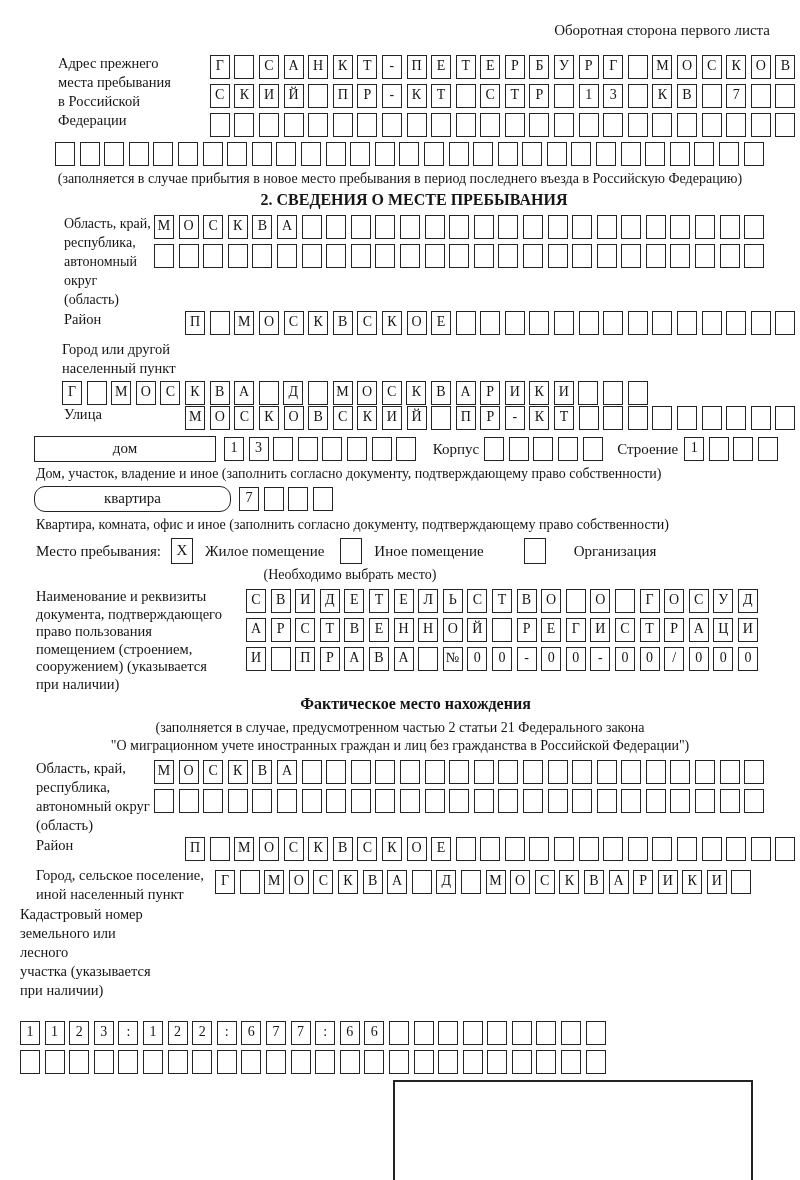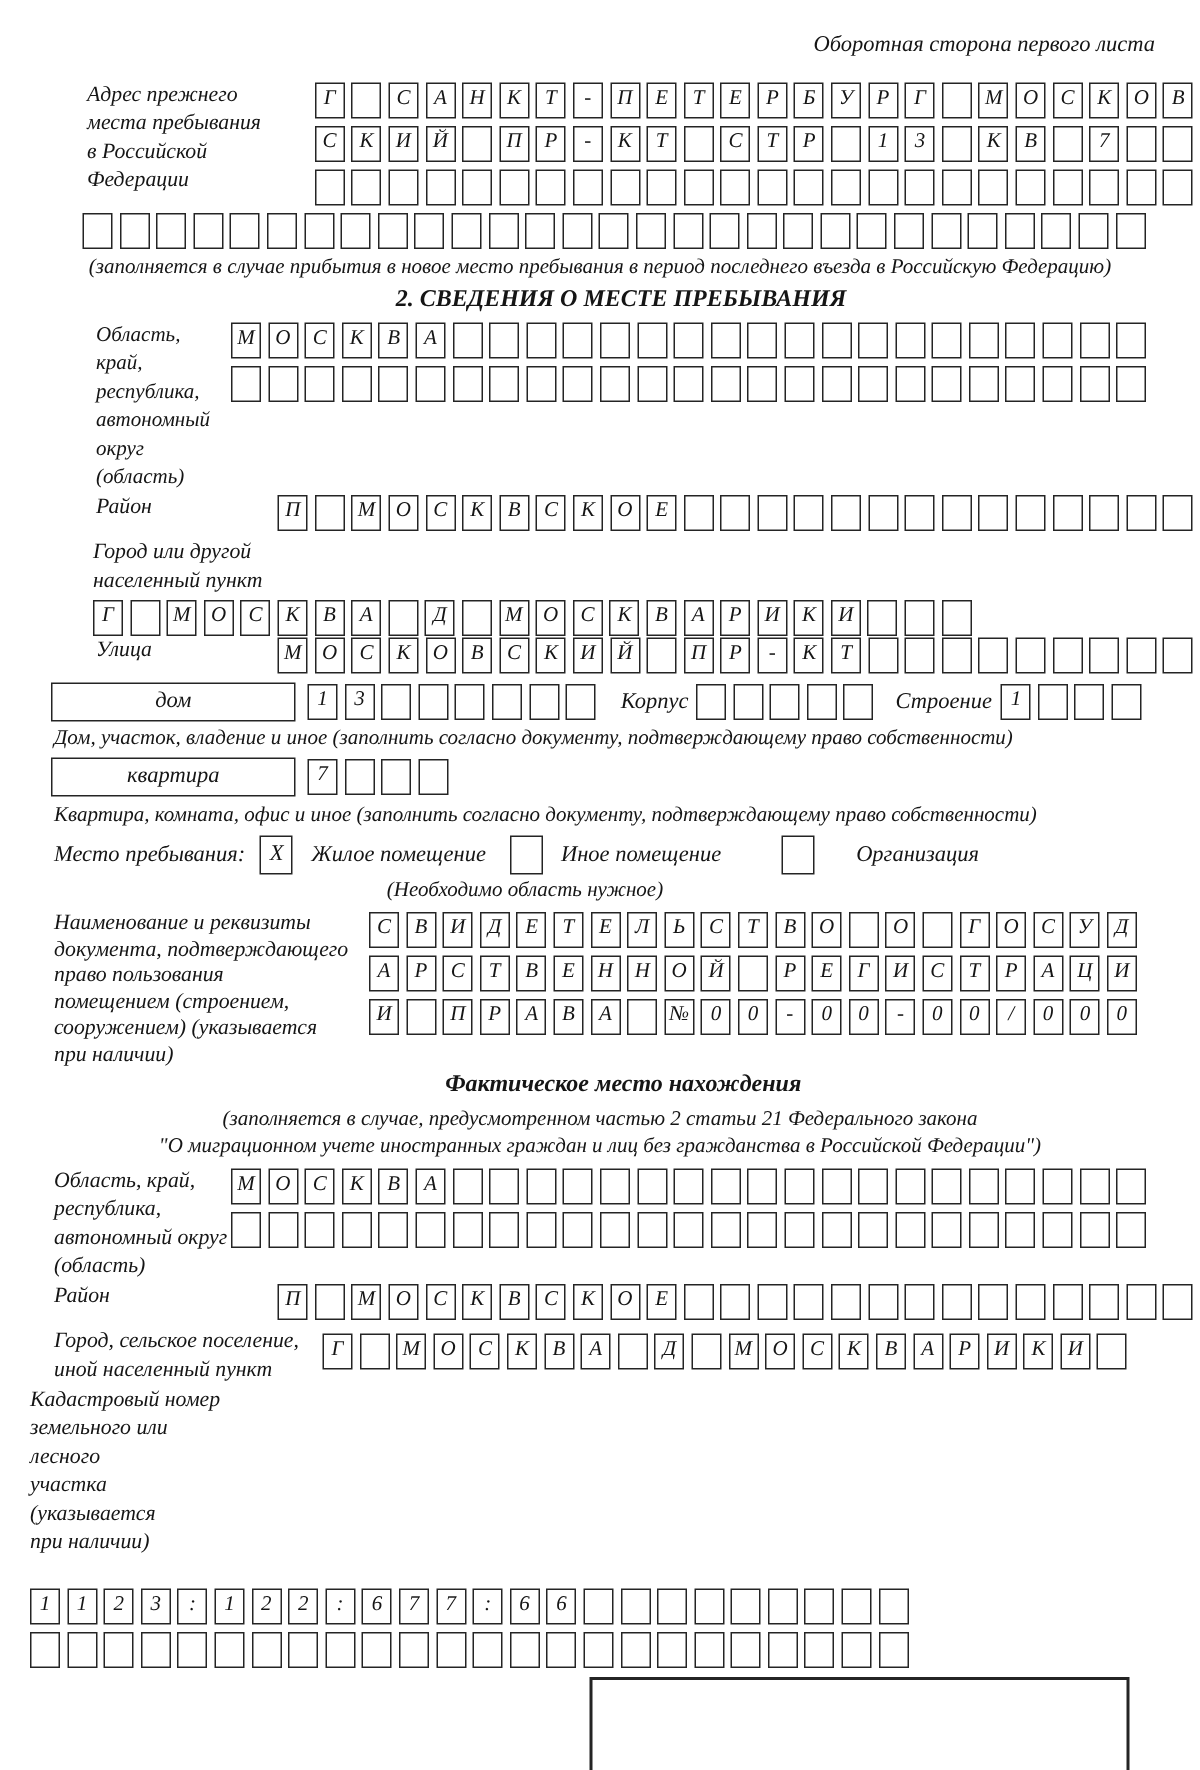--- a/index.html
+++ b/index.html
@@ -1,20 +1,20 @@
 <!DOCTYPE html>
 <html><head>
 <meta charset="utf-8">
 <style>
   html,body{margin:0;padding:0;}
   body{
     width:800px;height:1180px;background:#ffffff;color:#151515;
     font-family:"Liberation Serif", serif;overflow:hidden;
   }
-  .page{position:relative;width:800px;height:1180px;font-style:italic;}
+  .page{position:relative;width:800px;height:1180px;}
   .corner{ text-align:right;padding:22px 30px 0 0;font-size:15px; }
   .row{ display:flex;align-items:flex-start; }
   .cells{ display:flex;flex:none; }
   .cellcol{ display:flex;flex-direction:column;gap:5px;flex:none; }
   .cell{
     flex:none;width:20px;height:24px;box-sizing:border-box;
     border:1.5px solid #242424;margin-right:4.6px;background:#fff;
     font-size:14px;line-height:20px;text-align:center;
   }
   .lbl{ flex:none;font-size:14.5px;line-height:19px;white-space:pre-line;margin-top:-1px; }
@@ -312,21 +312,21 @@
         <span class="cell"></span>
         <span class="cell"></span>
         <span class="cell"></span>
         <span class="cell"></span>
         <span class="cell"></span>
         <span class="cell"></span>
       </div>
   </div>
 
   <div class="row" style="margin-left:34px;align-items:center;">
-    <div class="wide-box" style="width:163px;">дом</div>
+    <div class="wide-box" style="width:182px;">дом</div>
     <div class="cells" style="margin-left:8px;">
         <span class="cell">1</span>
         <span class="cell">3</span>
         <span class="cell"></span>
         <span class="cell"></span>
         <span class="cell"></span>
         <span class="cell"></span>
         <span class="cell"></span>
         <span class="cell"></span>
       </div>
@@ -342,40 +342,40 @@
     <div class="cells" style="margin-left:6px;">
         <span class="cell">1</span>
         <span class="cell"></span>
         <span class="cell"></span>
         <span class="cell"></span>
       </div>
   </div>
   <div class="cap" style="margin:3px 0 4px 36px;">Дом, участок, владение и иное (заполнить согласно документу, подтверждающему право собственности)</div>
 
   <div class="row" style="margin-left:34px;align-items:center;">
-    <div class="wide-box" style="width:163px;">квартира</div>
+    <div class="wide-box" style="width:197px;border-radius:11px;">квартира</div>
     <div class="cells" style="margin-left:8px;">
         <span class="cell">7</span>
         <span class="cell"></span>
         <span class="cell"></span>
         <span class="cell"></span>
       </div>
   </div>
   <div class="cap" style="margin:4px 0 5px 36px;">Квартира, комната, офис и иное (заполнить согласно документу, подтверждающему право собственности)</div>
 
   <div class="row" style="margin-left:36px;align-items:center;">
     <div class="inline-lbl">Место пребывания:</div>
     <div class="chk" style="margin-left:10px;">X</div>
     <div class="inline-lbl" style="margin-left:12px;">Жилое помещение</div>
     <div class="chk" style="margin-left:16px;"></div>
     <div class="inline-lbl" style="margin-left:12px;">Иное помещение</div>
     <div class="chk" style="margin-left:40px;"></div>
     <div class="inline-lbl" style="margin-left:28px;">Организация</div>
   </div>
-  <div class="cap" style="margin:2px 0 6px 210px;width:280px;text-align:center;">(Необходимо область нужное)</div>
+  <div class="cap" style="margin:2px 0 6px 210px;width:280px;text-align:center;">(Необходимо выбрать место)</div>
 
   <div class="row" style="margin-left:36px;">
     <div class="lbl" style="width:210px;line-height:17.5px;">Наименование и реквизиты
 документа, подтверждающего
 право пользования
 помещением (строением,
 сооружением) (указывается
 при наличии)</div>
     <div class="cellcol">
       <div class="cells">

